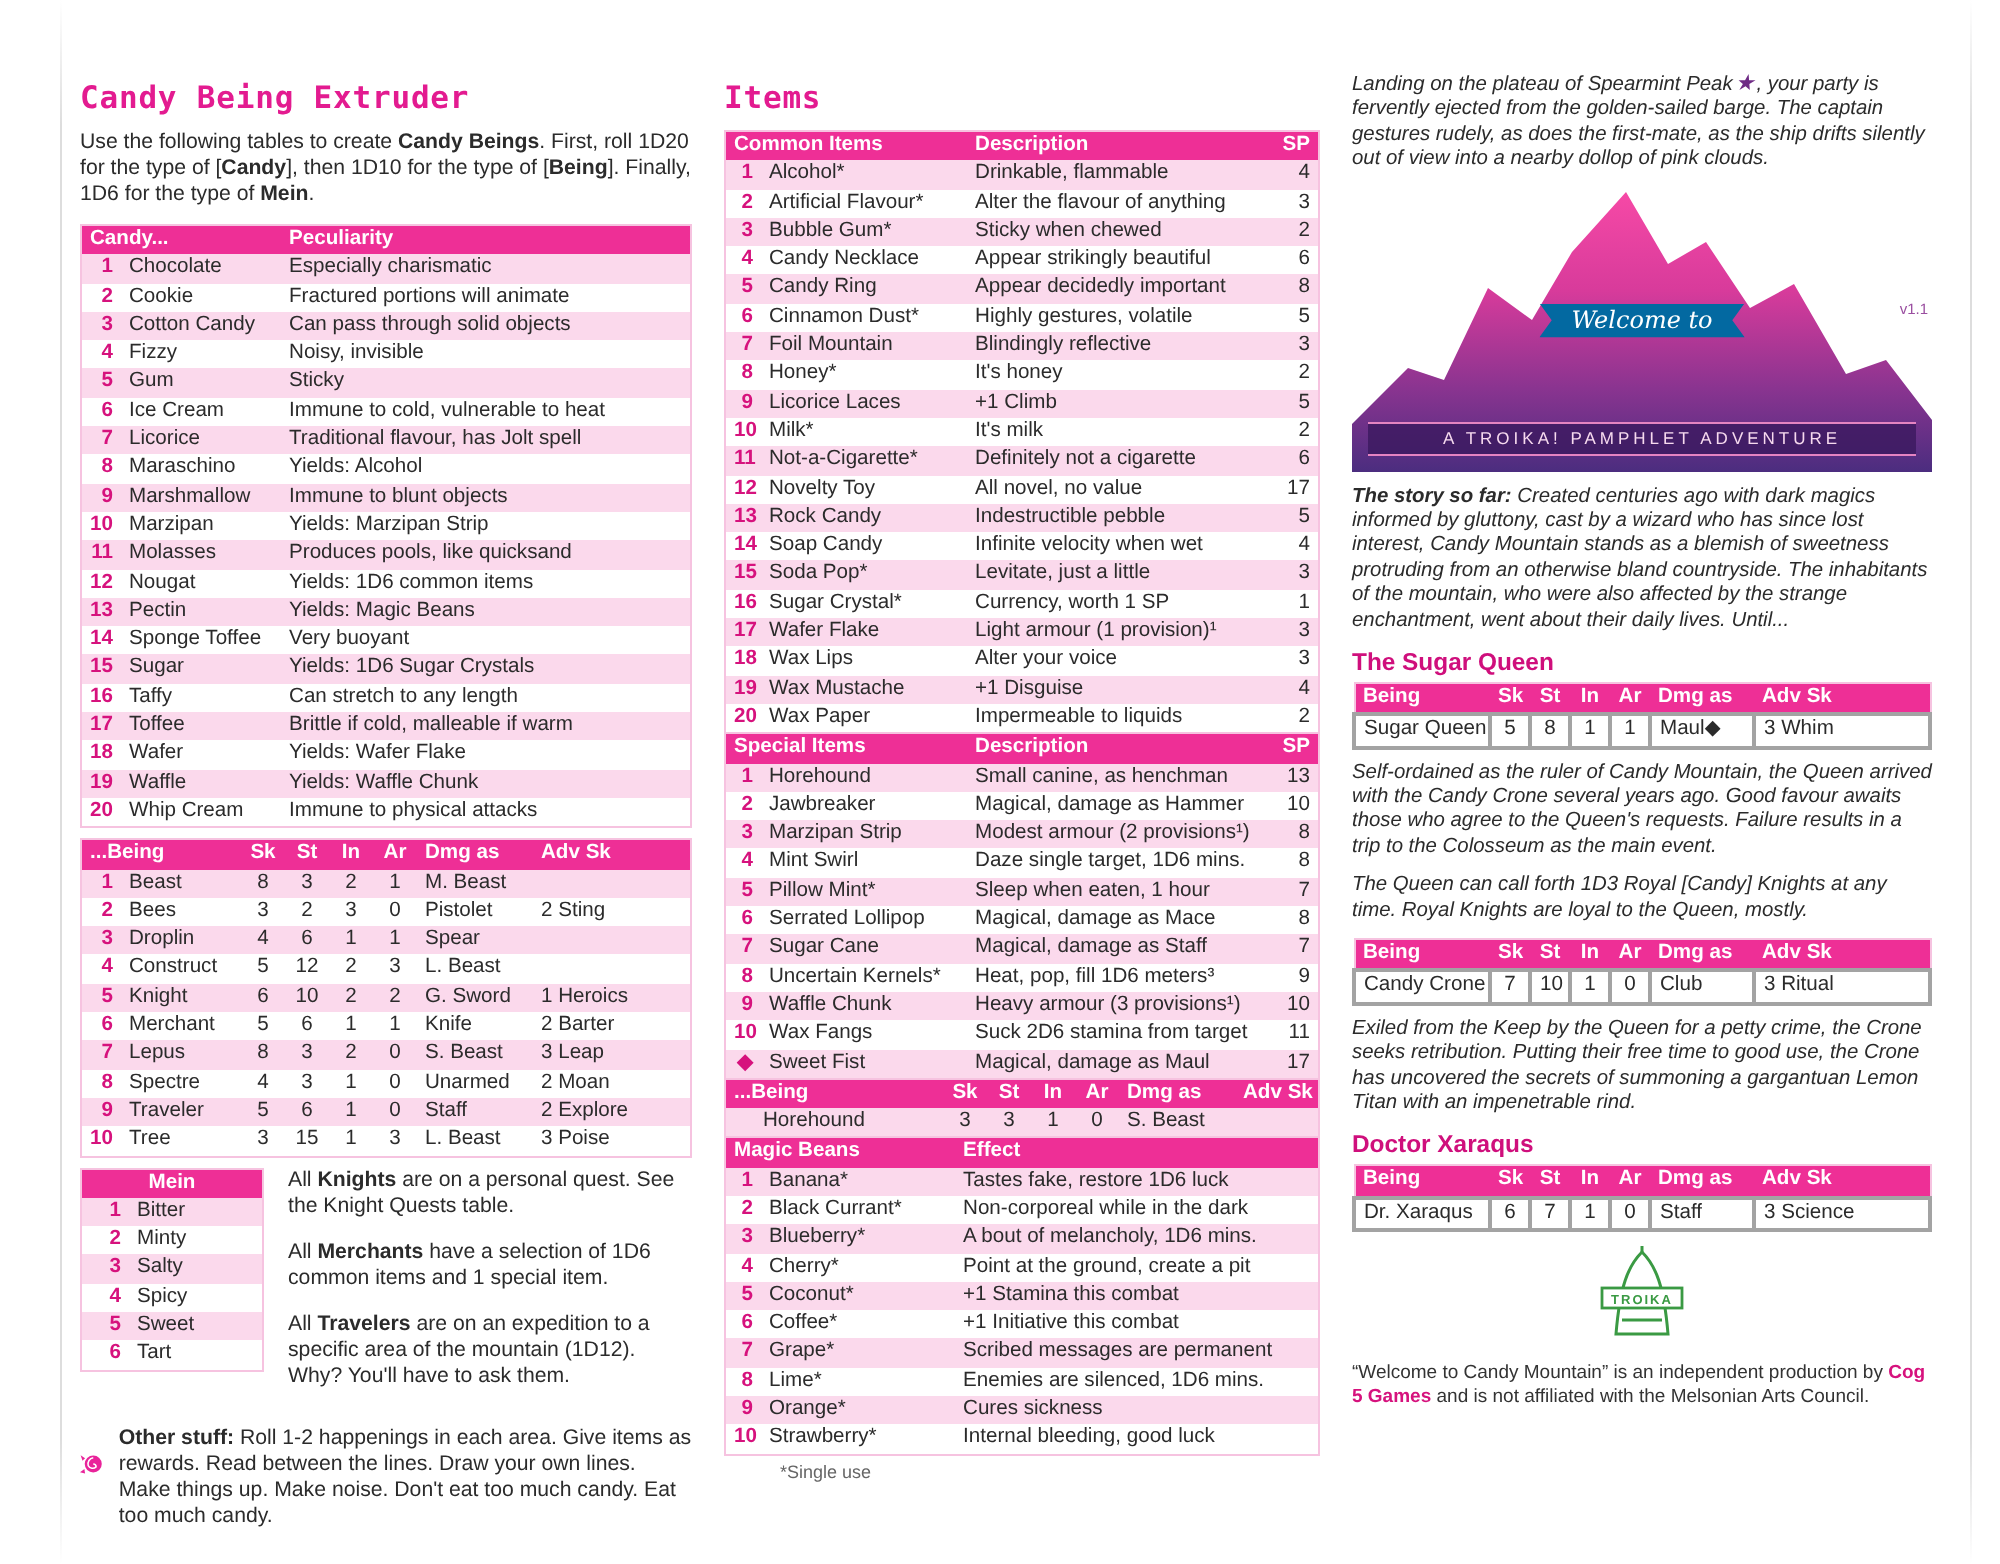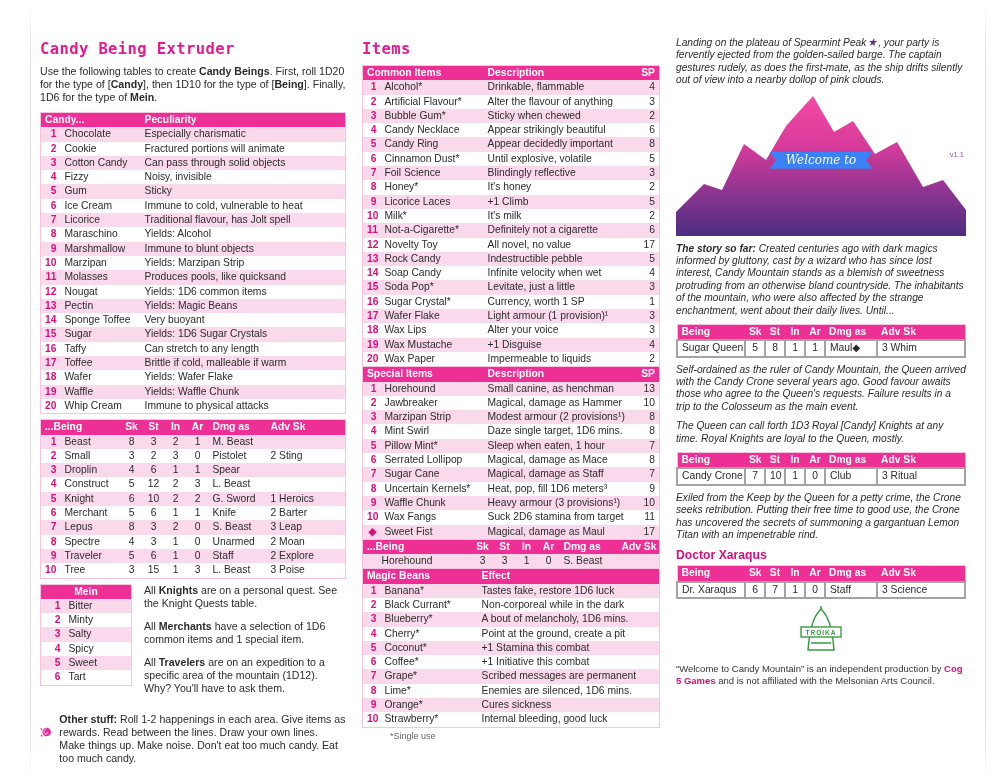--- a/index.html
+++ b/index.html
@@ -83,21 +83,21 @@
   .star{color:#6f2b85;font-size:11px;padding:0 1px;}
   .footer{font-size:9.5px;line-height:12px;margin-top:6px;color:#333;}
   .footer b{color:var(--pinkdk);}
 
   
   .banner{position:relative;width:290px;height:142px;margin:0 0 7px;overflow:hidden;}
   .banner .mountain{position:absolute;inset:0;}
   .version{position:absolute;top:56px;right:2px;font-size:7.5px;color:#9a4ea0;}
   .ribbon{
     position:absolute;top:58px;left:50%;transform:translateX(-50%);
-    background:#3b82f6;color:#fff;font-family:"DejaVu Serif",serif;font-style:italic;
+    background:#0369a1;color:#fff;font-family:"DejaVu Serif",serif;font-style:italic;
     font-size:12px;line-height:17px;padding:0 16px;
     clip-path:polygon(0 0,100% 0,94% 50%,100% 100%,0 100%,6% 50%);
   }
   .banner-title{
     position:absolute;top:84px;width:100%;text-align:center;
     font-family:"DejaVu Sans",sans-serif;font-weight:bold;font-size:21px;letter-spacing:2.5px;
     color:rgba(255,235,250,0.12);-webkit-text-stroke:1.1px #fbcfe9;
     text-shadow:0 0 5px rgba(255,170,225,.35);
   }
   .banner-subtitle{
@@ -262,21 +262,21 @@
           <td>Beast</td>
           <td>8</td>
           <td>3</td>
           <td>2</td>
           <td>1</td>
           <td>M. Beast</td>
           <td></td>
         </tr>
         <tr>
           <td>2</td>
-          <td>Small</td>
+          <td>Bees</td>
           <td>3</td>
           <td>2</td>
           <td>3</td>
           <td>0</td>
           <td>Pistolet</td>
           <td>2 Sting</td>
         </tr>
         <tr>
           <td>3</td>
           <td>Droplin</td>
@@ -460,26 +460,26 @@
         </tr>
         <tr>
           <td>5</td>
           <td>Candy Ring</td>
           <td>Appear decidedly important</td>
           <td>8</td>
         </tr>
         <tr>
           <td>6</td>
           <td>Cinnamon Dust*</td>
-          <td>Until explosive, volatile</td>
+          <td>Highly gestures, volatile</td>
           <td>5</td>
         </tr>
         <tr>
           <td>7</td>
-          <td>Foil Science</td>
+          <td>Foil Mountain</td>
           <td>Blindingly reflective</td>
           <td>3</td>
         </tr>
         <tr>
           <td>8</td>
           <td>Honey*</td>
           <td>It's honey</td>
           <td>2</td>
         </tr>
         <tr>
@@ -757,24 +757,26 @@
           <stop offset="0" stop-color="#f649a6"></stop>
           <stop offset="0.35" stop-color="#d83b9b"></stop>
           <stop offset="0.7" stop-color="#8a3490"></stop>
           <stop offset="1" stop-color="#4b2d7f"></stop>
         </linearGradient>
       </defs>
       <path d="M0 142 L0 118 L28 90 L46 96 L68 50 L90 66 L110 32 L137 2 L158 38 L177 27 L199 60 L221 48 L247 93 L267 86 L290 116 L290 142 Z" fill="url(#mgrad)"></path>
     </svg>
     <div class="version">v1.1</div>
     <div class="ribbon"><span>Welcome to</span></div>
+    <div class="banner-subtitle">A TROIKA! PAMPHLET ADVENTURE</div>
   </div>
 
   <p class="rp"><b>The story so far:</b><span> Created centuries ago with dark magics informed by gluttony, cast by a wizard who has since lost interest, Candy Mountain stands as a blemish of sweetness protruding from an otherwise bland countryside. The inhabitants of the mountain, who were also affected by the strange enchantment, went about their daily lives. Until...</span></p>
 
+  <h2 class="npc-h">The Sugar Queen</h2>
   <table class="t t-npc">
     <colgroup>
         <col class="c1">
         <col class="cs">
         <col class="cs">
         <col class="cs">
         <col class="cs">
         <col class="cd">
         <col>
       </colgroup>

